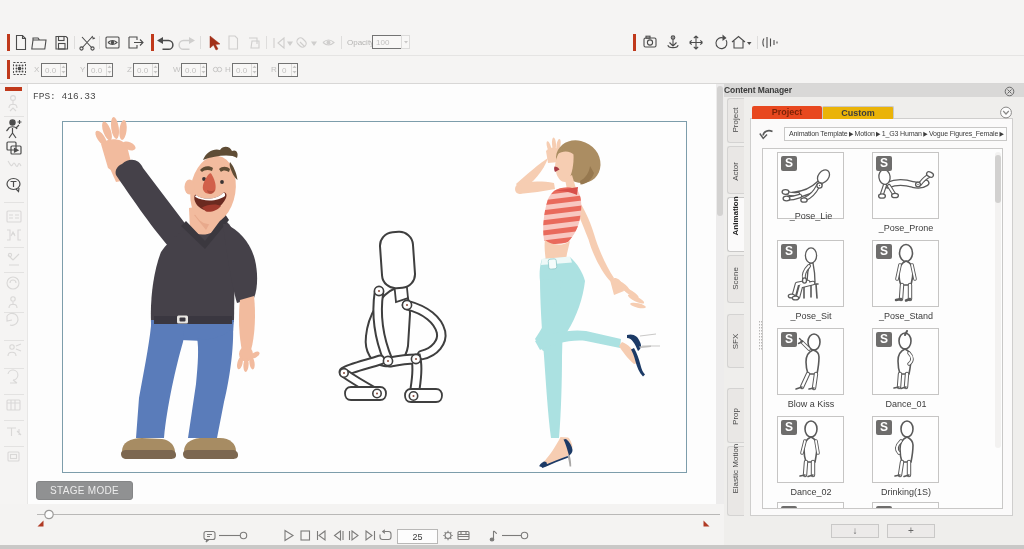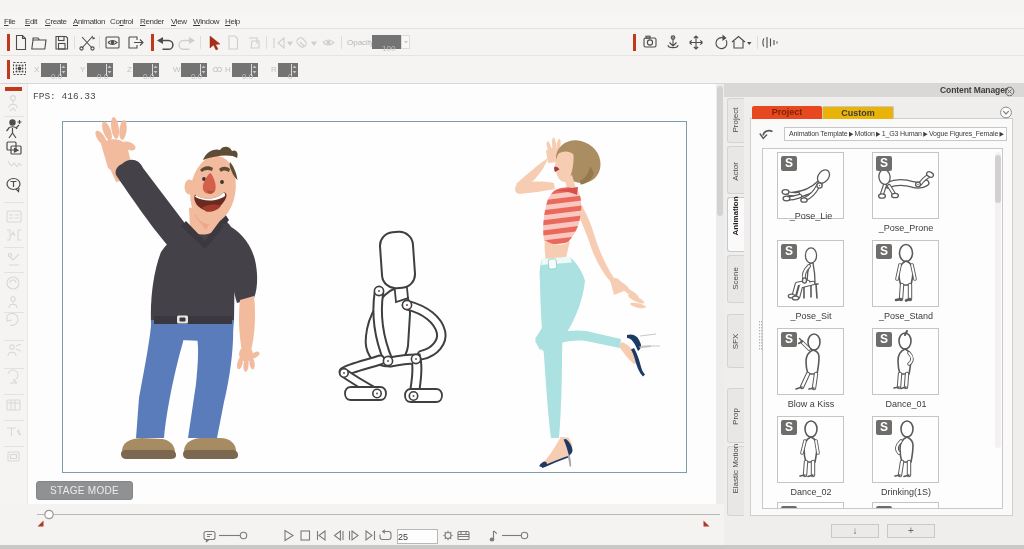--- a/index.html
+++ b/index.html
@@ -5,62 +5,51 @@
 * { margin:0; padding:0; box-sizing:border-box; }
 html,body { width:1024px; height:549px; overflow:hidden; font-family:"Liberation Sans", sans-serif; background:#fff; }
 #app { position:relative; width:1024px; height:549px; background:#f5f4f3; }
 .abs { position:absolute; }
 #titlebar { position:absolute; left:0; top:0; width:1024px; height:15px; background:#ffffff; }
 #menubar { position:absolute; left:0; top:15px; width:1024px; height:14px; background:#f7f6f5; border-bottom:1px solid #e3e2e1; }
 .menuitem { position:absolute; top:2px; font-size:8px; letter-spacing:-0.4px; color:#3c3c3c; }
 #toolbar1 { position:absolute; left:0; top:29px; width:1024px; height:27px; background:#f5f4f3; border-bottom:1px solid #e5e4e3; }
 #toolbar2 { position:absolute; left:0; top:56px; width:1024px; height:28px; background:#f5f4f3; border-bottom:1px solid #d8d7d6; }
 .redbar { position:absolute; width:3px; background:#c0391b; }
-.tfield { position:absolute; height:14px; background:#f8f7f6; border:7px solid #737373; font-size:8px; color:#c2c1c0; line-height:13px; padding-left:3px; }
+.tfield { position:absolute; height:14px; background:#f8f7f6; border:1px solid #737373; font-size:8px; color:#c2c1c0; line-height:13px; padding-left:3px; }
 .tlabel { position:absolute; font-size:8px; color:#c2c1c0; }
 #lefttb { position:absolute; left:0; top:84px; width:28px; height:461px; background:#f5f4f3; border-right:1px solid #e8e7e6; }
 #canvas { position:absolute; left:28px; top:84px; width:688px; height:420px; background:#fdfdfd; }
 #fps { position:absolute; left:5px; top:7px; font-family:"Liberation Mono",monospace; font-weight:normal; font-size:9.5px; color:#4a4a4a; letter-spacing:0; }
 #stage { position:absolute; left:34px; top:37px; width:625px; height:352px; border:1px solid #7d9dab; background:#fefefe; }
 #stagemode { position:absolute; left:8px; top:397px; width:97px; height:19px; background:#909192; border:1px solid #858687; border-radius:3px; color:#ececec; font-size:10px; text-align:center; line-height:18px; letter-spacing:0.3px; }
 #vscroll { position:absolute; left:716px; top:84px; width:8px; height:420px; background:#edecec; }
 #vthumb { position:absolute; left:717px; top:86px; width:6px; height:130px; background:#d3d2d1; border-radius:3px; }
 #bottombar { position:absolute; left:0; top:504px; width:724px; height:41px; background:#f4f3f2; }
 #statusbar { position:absolute; left:0; top:545px; width:1024px; height:4px; background:#c9c8c7; }
 #rpanel { position:absolute; left:724px; top:84px; width:300px; height:461px; background:#efeeec; }
-#rtitle { position:absolute; left:724px; top:84px; width:284px; height:13px; background:#d9d8d7; font-size:8.5px; letter-spacing:-0.1px; font-weight:bold; color:#3c3c3c; text-align:right; line-height:13px; }
+#rtitle { position:absolute; left:724px; top:84px; width:284px; height:13px; background:#d9d8d7; font-size:8.5px; letter-spacing:-0.1px; font-weight:bold; color:#3c3c3c; text-align:left; line-height:13px; }
 #rtitle2 { position:absolute; left:1008px; top:84px; width:16px; height:13px; background:#d9d8d7; }
 .vtab { position:absolute; left:727px; width:17px; background:#e9e7e5; border:1px solid #d4d3d2; border-right:none; border-radius:3px 0 0 3px; }
 .vtext { position:absolute; left:723px; width:24px; font-size:8px; color:#4a4a4a; text-align:center; transform:rotate(-90deg); white-space:nowrap; }
 #content { position:absolute; left:750px; top:118px; width:263px; height:398px; background:#fbfafa; border:1px solid #cfcecd; }
 #tab-template { position:absolute; left:752px; top:106px; width:70px; height:13px; background:#e8481f; color:#7d2306; font-weight:bold; font-size:9px; text-align:center; line-height:13px; border-radius:2px 2px 0 0; }
 #tab-custom { position:absolute; left:822px; top:106px; width:72px; height:13px; background:#eab308; color:#3c3c3c; font-weight:bold; font-size:9px; text-align:center; line-height:12px; border:1px solid #c9c8c7; border-bottom:none; border-radius:2px 2px 0 0; }
 #crumbbox { position:absolute; left:784px; top:127px; width:223px; height:14px; background:#fdfdfd; border:1px solid #c9c8c7; font-size:8px; letter-spacing:-0.2px; color:#3c3c3c; line-height:12px; padding-left:4px; white-space:nowrap; overflow:hidden; }
 #gridbox { position:absolute; left:762px; top:148px; width:241px; height:361px; background:#fdfdfd; border:1px solid #c9c8c7; }
 .thumb { position:absolute; width:67px; height:67px; background:#fefefe; border:1px solid #c6c5c4; }
 .sbadge { position:absolute; left:3px; top:3px; width:16px; height:15px; background:#6e6d6c; color:#fff; font-weight:bold; font-size:12px; text-align:center; line-height:15px; border-radius:2px; }
 .tlbl { position:absolute; width:120px; font-size:9px; color:#3c3c3c; text-align:center; }
 #gscroll { position:absolute; left:995px; top:152px; width:6px; height:296px; background:#f3f2f1; border-radius:3px; }
 #gthumb { position:absolute; left:995px; top:155px; width:6px; height:48px; background:#d2d1d0; border-radius:3px; }
 .pbtn { position:absolute; top:524px; width:48px; height:14px; background:#eceae9; border:1px solid #c9c8c7; color:#666; font-size:10px; text-align:center; line-height:12px; }
 </style>
 </head>
 <body>
 <div id="app">
-  <div id="menubar">
-    <div class="menuitem" style="left:4px;"><u>F</u>ile</div>
-    <div class="menuitem" style="left:25px;"><u>E</u>dit</div>
-    <div class="menuitem" style="left:45px;"><u>C</u>reate</div>
-    <div class="menuitem" style="left:73px;"><u>A</u>nimation</div>
-    <div class="menuitem" style="left:110px;">Co<u>n</u>trol</div>
-    <div class="menuitem" style="left:140px;"><u>R</u>ender</div>
-    <div class="menuitem" style="left:171px;"><u>V</u>iew</div>
-    <div class="menuitem" style="left:193px;"><u>W</u>indow</div>
-    <div class="menuitem" style="left:225px;"><u>H</u>elp</div>
-  </div>
   <div id="toolbar1">
     <div class="redbar" style="left:7px;top:5px;height:17px;"></div>
     <div class="redbar" style="left:151px;top:5px;height:17px;"></div>
     <div class="redbar" style="left:633px;top:5px;height:17px;"></div>
     <svg id="tb1icons" class="abs" style="left:0;top:0;" width="1024" height="27" viewBox="0 0 1024 27">
       <g fill="none" stroke="#4c4c4c" stroke-width="1.1">
         <path d="M16.5 6.5 L22.5 6.5 L25.5 9.5 L25.5 20.5 L16.5 20.5 Z"></path>
           <path d="M22.5 6.5 L22.5 9.5 L25.5 9.5"></path>
         <path d="M33 11 L33 9 L38 9 L39.5 11 L46 11 M33 11 L31.8 20 L44.8 20 L46 11 L33 11"></path>
         <path d="M56 7.5 L66 7.5 L67.5 9 L67.5 20 L56 20 Z"></path>
@@ -454,21 +443,21 @@
         <circle cx="448" cy="31.5" r="3"></circle>
           <path d="M448 26.8 L448 28 M448 35 L448 36.2 M443.3 31.5 L444.5 31.5 M451.5 31.5 L452.7 31.5 M444.7 28.2 L445.5 29 M450.5 34 L451.3 34.8 M444.7 34.8 L445.5 34 M450.5 29 L451.3 28.2"></path>
         <rect x="458" y="27.5" width="11" height="8" rx="1"></rect>
           <path d="M458 30.5 h11 M458 32.5 h11 M461 27.5 v3 M466 27.5 v3"></path>
         <path d="M493.5 27 L493.5 35.5 M493.5 27 C495 28 496.5 28.5 496.5 30"></path>
           <ellipse cx="492" cy="35.5" rx="1.8" ry="1.4" fill="#7c7b7a"></ellipse>
         <line x1="502" y1="31.5" x2="521" y2="31.5"></line>
           <circle cx="524.5" cy="31.5" r="3.2" fill="#f4f3f2"></circle>
       </g>
     </svg>
-    <div class="abs" style="left:397px;top:25px;width:41px;height:15px;background:#fdfdfd;border:1px solid #b9b8b7;font-size:9px;color:#3c3c3c;line-height:14px;">25</div>
+    <div class="abs" style="left:397px;top:25px;width:41px;height:15px;background:#fdfdfd;border:1px solid #b9b8b7;font-size:9px;color:#3c3c3c;text-align:center;line-height:14px;">25</div>
   </div>
   <div id="statusbar"></div>
   <div id="rpanel"></div>
   <div id="rtitle">Content Manager</div>
   <div id="rtitle2"></div>
   <div class="vtab" style="top:98px;height:45px;"></div>
   <div class="vtext" style="top:116px;">Project</div>
   <div class="vtab" style="top:146px;height:48px;"></div>
   <div class="vtext" style="top:167px;">Actor</div>
   <div class="vtab" style="top:197px;height:55px;background:#fbfafa;border-color:#c9c8c7;"></div>

